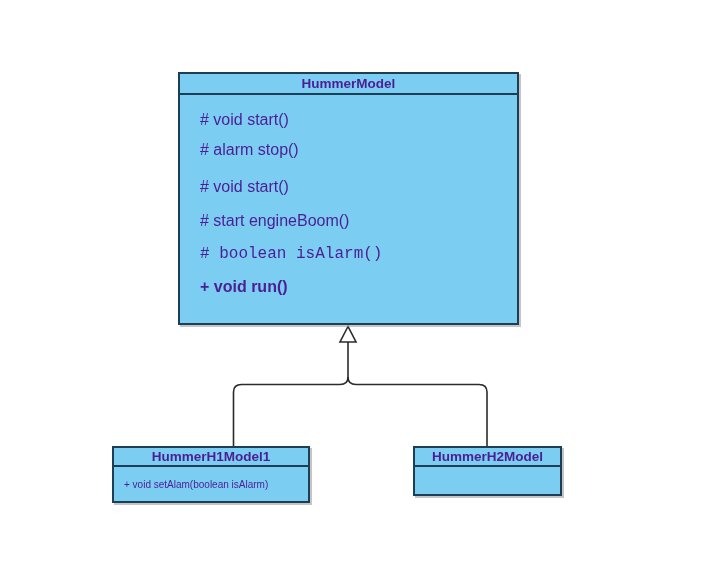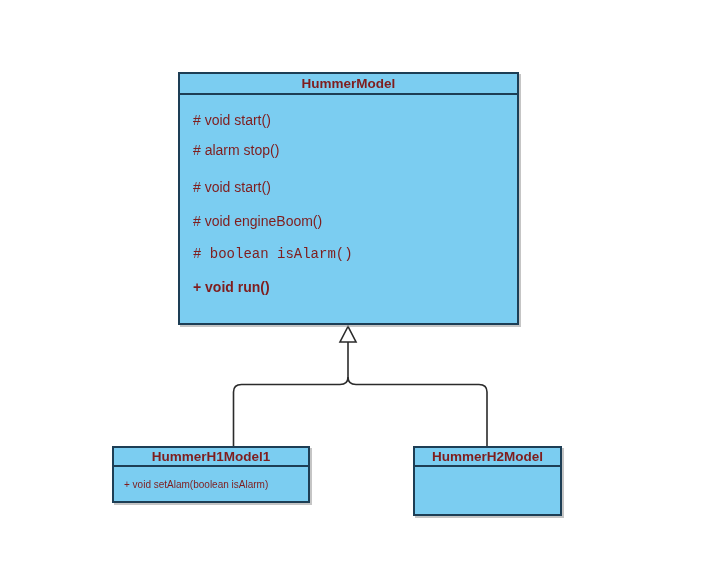--- a/index.html
+++ b/index.html
@@ -6,21 +6,21 @@
     margin: 0;
     padding: 0;
     background: #ffffff;
   }
   .canvas {
     position: relative;
     width: 706px;
     height: 580px;
     background: #ffffff;
     font-family: "Liberation Sans", sans-serif;
-    color: #7f1d1d;
+    color: #4c1d95;
     overflow: hidden;
   }
   .connector-layer {
     position: absolute;
     left: 0;
     top: 0;
     width: 706px;
     height: 580px;
   }
   .uml-class {
@@ -34,44 +34,44 @@
     text-align: center;
     font-weight: bold;
     font-size: 13.5px;
     border-bottom: 2px solid #1d3e55;
     box-sizing: border-box;
   }
   .uml-class.main { left: 178px; top: 72px; width: 341px; height: 253px; }
   .uml-class.main .uml-title { height: 21px; line-height: 19px; }
   .mline {
     position: absolute;
-    left: 13px;
+    left: 20px;
     height: 16px;
     line-height: 16px;
-    font-size: 14px;
+    font-size: 16px;
     white-space: nowrap;
   }
   .m0 { top: 38px; }
   .m1 { top: 68px; }
   .m2 { top: 105px; }
   .m3 { top: 139px; }
   .m4 { top: 172px; font-family: Liberation Mono, monospace; }
   .m5 { top: 205px; font-weight: bold; }
 
   .uml-class.h1 { left: 112px; top: 446px; width: 198px; height: 57px; }
   .uml-class.h1 .uml-title { height: 19px; line-height: 17px; }
   .uml-class.h1 .uml-body {
     height: 34px;
     display: flex;
     align-items: center;
     padding-left: 10px;
     font-size: 10px;
     box-sizing: border-box;
   }
-  .uml-class.h2 { left: 413px; top: 446px; width: 149px; height: 70px; }
+  .uml-class.h2 { left: 413px; top: 446px; width: 149px; height: 50px; }
   .uml-class.h2 .uml-title { height: 19px; line-height: 17px; }
   .uml-class.h2 .uml-body { height: 31px; }
 </style>
 </head>
 <body>
 
 <div class="canvas">
 
   <svg class="connector-layer" width="706" height="580" viewBox="0 0 706 580" xmlns="http://www.w3.org/2000/svg">
 
@@ -82,21 +82,21 @@
     <path d="M348,377 Q348,384.5 356,384.5 L479,384.5 Q487,384.5 487,392 L487,446" fill="none" stroke="#2b2b2b" stroke-width="1.6"></path>
 
     <polygon points="348,326.5 340,342 356,342" fill="#ffffff" stroke="#2b2b2b" stroke-width="1.6"></polygon>
   </svg>
 
   <div class="uml-class main">
     <div class="uml-title">HummerModel</div>
     <div class="mline m0"># void start()</div>
     <div class="mline m1"># alarm stop()</div>
     <div class="mline m2"># void start()</div>
-    <div class="mline m3"># void engineBoom()</div>
+    <div class="mline m3"># start engineBoom()</div>
     <div class="mline m4"># boolean isAlarm()</div>
     <div class="mline m5">+ void run()</div>
   </div>
 
   <div class="uml-class h1">
     <div class="uml-title">HummerH1Model1</div>
     <div class="uml-body">+ void setAlam(boolean isAlarm)</div>
   </div>
 
   <div class="uml-class h2">

